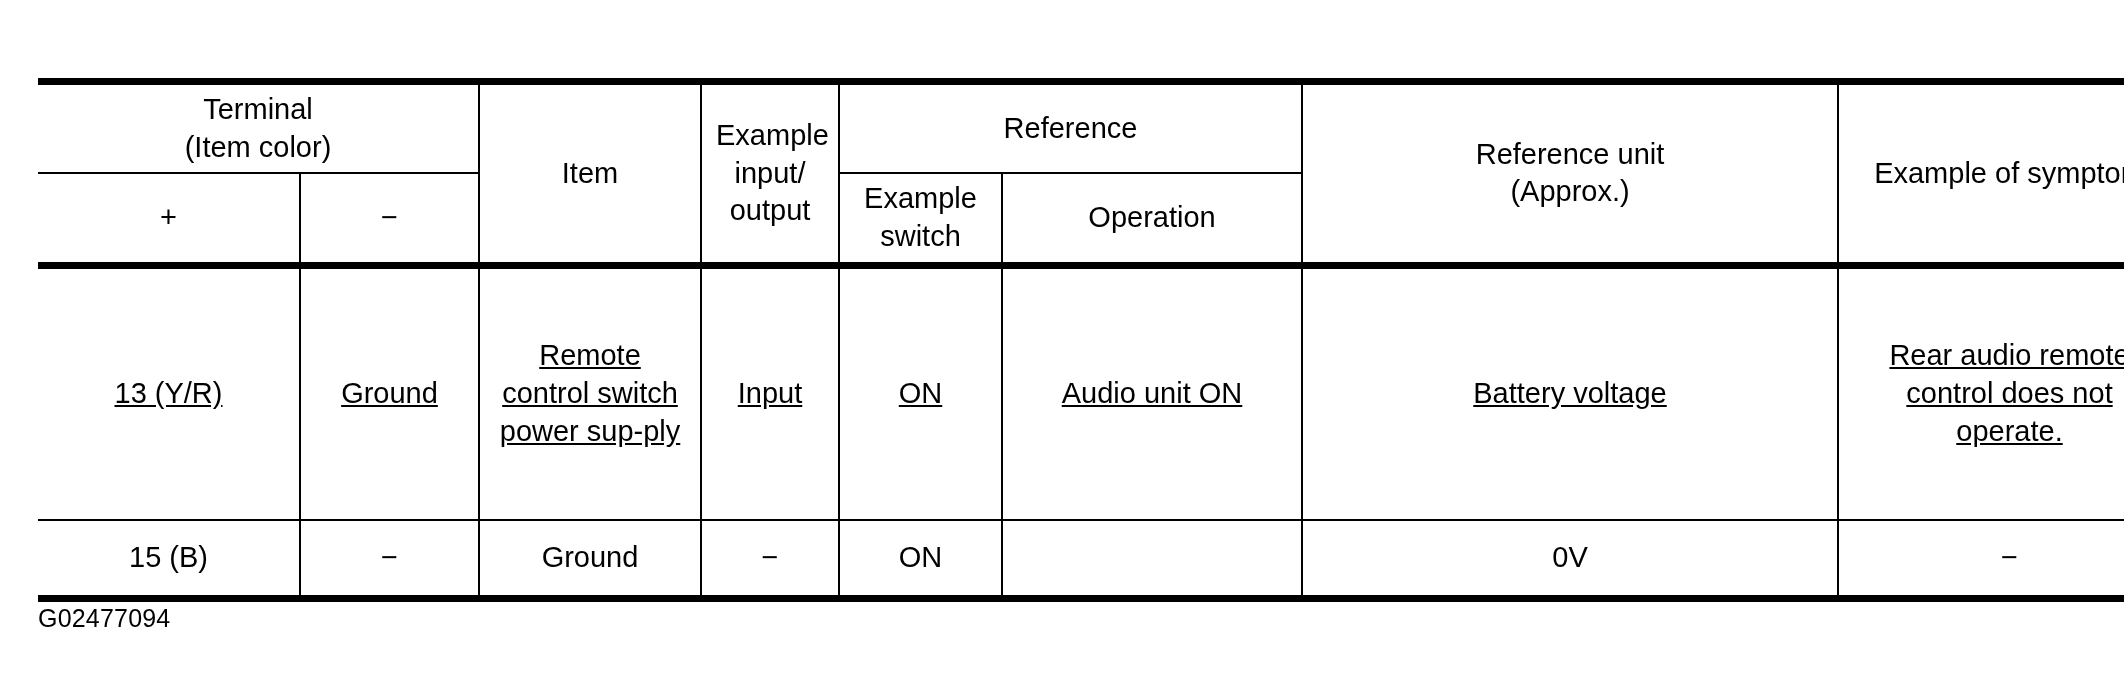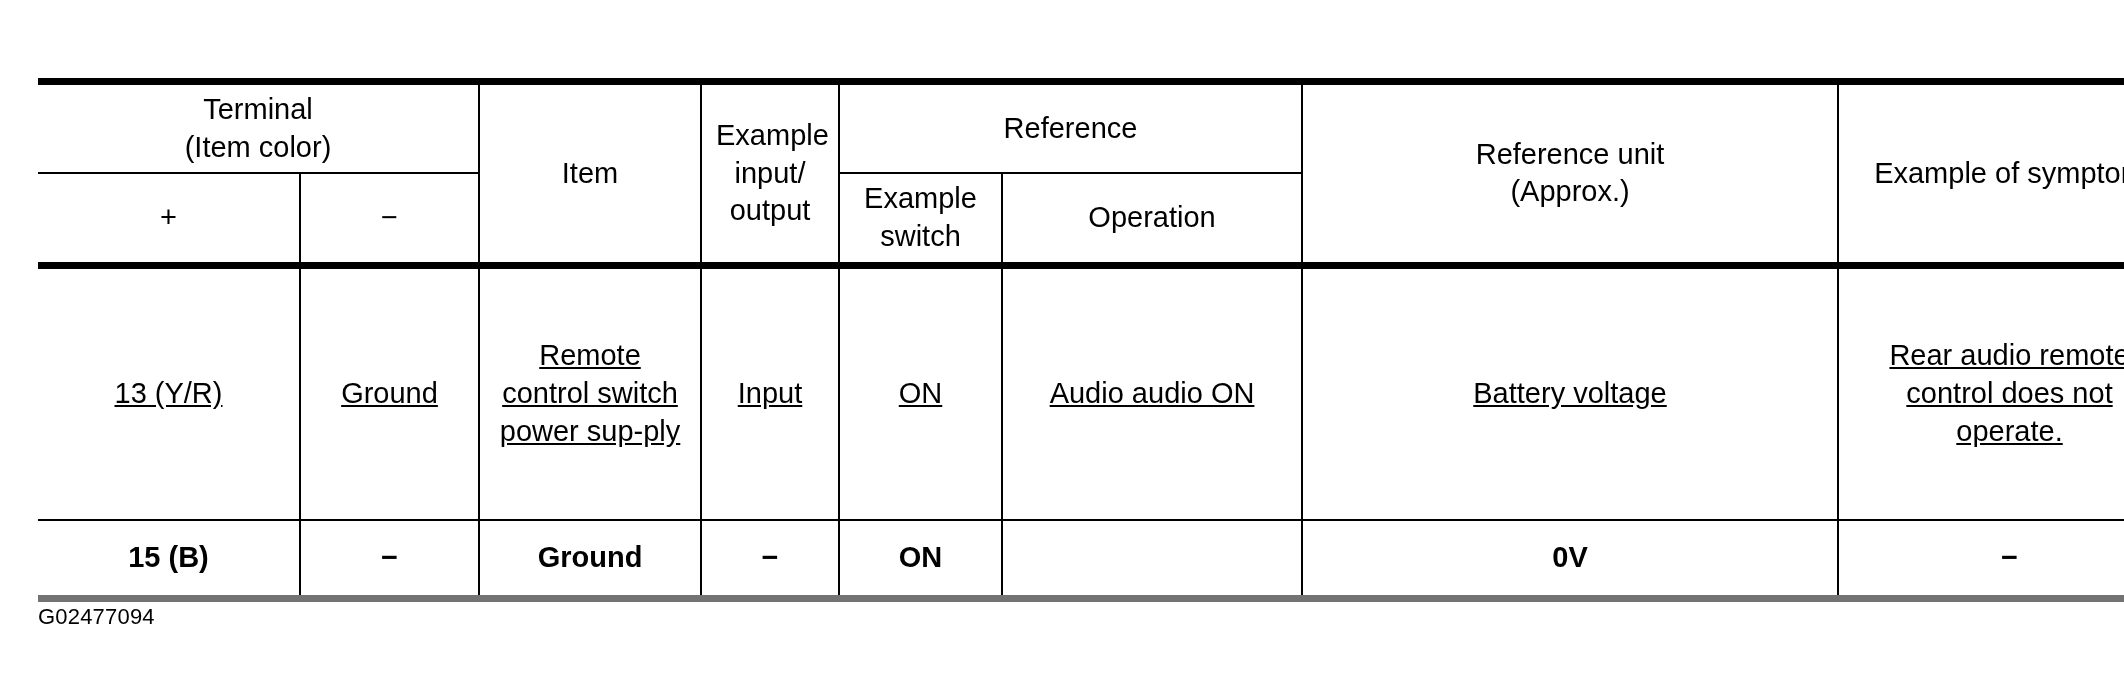--- a/index.html
+++ b/index.html
@@ -49,21 +49,21 @@
     background: #ffffff;
   }
 
   
   table.spec tr > *:first-child { border-left: none; }
   table.spec tr > *:last-child  { border-right: none; }
 
   
   table.spec thead tr:first-child > * { border-top: 7px solid #000000; }
   table.spec thead tr:last-child  > * { border-bottom: 7px solid #000000; }
-  table.spec tbody tr:last-child  > * { border-bottom: 7px solid #737373; font-weight: bold; }
+  table.spec tbody tr:last-child  > * { border-bottom: 7px solid #000000; }
 
   
   table.spec th.rowspan2 { border-bottom: 7px solid #000000; }
 
   .h-terminal   { width: 262px; }
   .h-minus-col  { width: 179px; }
   .h-item       { width: 222px; }
   .h-signal     { width: 138px; }
   .h-ignition   { width: 163px; }
   .h-operation  { width: 300px; }
@@ -74,21 +74,21 @@
     text-align: left;
   }
 
   .row-main td { height: 238px; text-decoration: underline; }
   .row-sub  td { height: 62px; }
 
   .caption {
     position: absolute;
     left: 38px;
     top: 604px;
-    font-size: 22px;
+    font-size: 25px;
     letter-spacing: 0.2px;
     font-family: "Liberation Sans", sans-serif;
     color: #000000;
   }
   .wrapcell { white-space: normal; }
 </style>
 </head>
 <body>
 
 <div class="page">
@@ -136,21 +136,21 @@
         </tr>
       </thead>
 
       <tbody>
         <tr class="row-main">
           <td>13 (Y/R)</td>
           <td>Ground</td>
           <td class="cell-left wrapcell">Remote control switch power sup-ply</td>
           <td>Input</td>
           <td>ON</td>
-          <td>Audio audio ON</td>
+          <td>Audio unit ON</td>
           <td>Battery voltage</td>
           <td class="cell-left wrapcell">Rear audio remote control does not operate.</td>
         </tr>
         <tr class="row-sub">
           <td>15 (B)</td>
           <td>−</td>
           <td class="cell-left">Ground</td>
           <td>−</td>
           <td>ON</td>
           <td></td>

